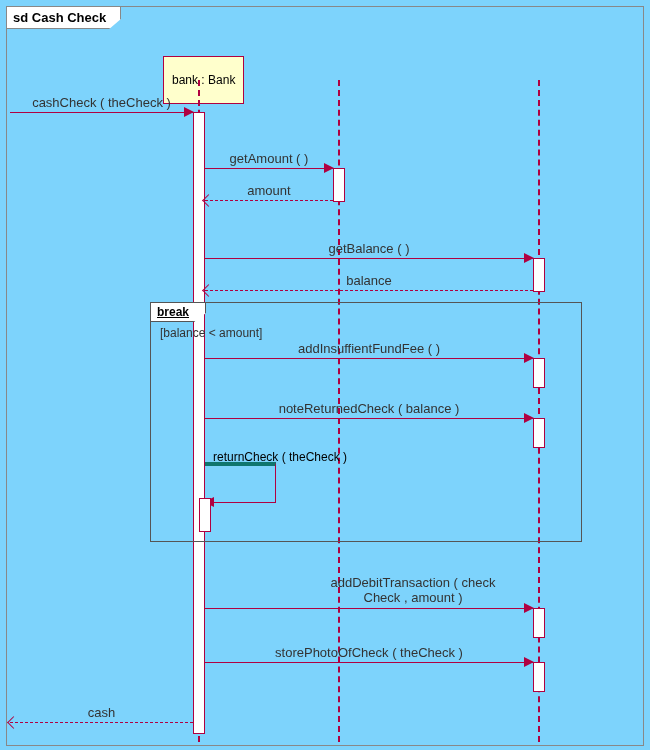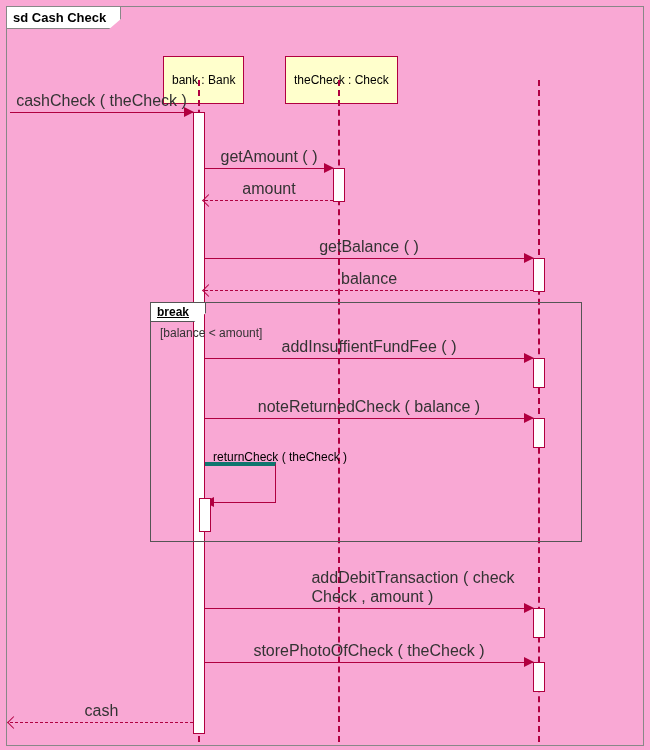--- a/index.html
+++ b/index.html
@@ -6,21 +6,21 @@
     margin: 0;
     font-family: Arial, sans-serif;
     font-size: 12px;
     background: #fff;
     color: #000;
   }
   .canvas {
     position: relative;
     width: 650px;
     height: 750px;
-    background: #f9a8d4;
+    background: #7dd3fc;
   }
   
   .frame {
     position: absolute;
     border: 1px solid #888;
   }
   .frame-tab {
     position: absolute;
     top: -1px;
     left: -1px;
@@ -55,22 +55,23 @@
     position: absolute;
     height: 1px;
     background: #b00040;
   }
   .msg .label {
     position: absolute;
     bottom: 3px;
     left: 50%;
     transform: translateX(-50%);
     white-space: nowrap;
-    font-size: 16px;
+    font-size: 13px;
     color: #333;
+    text-align: center;
   }
   .msg .label.center2 {
     line-height: 1.2;
     margin-left: 44px;
   }
   .arrow-solid-r {
     position: absolute;
     right: -1px;
     top: -5px;
     width: 0; height: 0;
@@ -141,21 +142,20 @@
 </head>
 <body>
 
 <div class="canvas">
 
   <div class="frame" style="left:6px; top:6px; width:636px; height:738px;">
     <div class="frame-tab">sd Cash Check</div>
   </div>
 
   <div class="lifeline-head" style="left:163px; top:56px;">bank : Bank</div>
-  <div class="lifeline-head" style="left:285px; top:56px;">theCheck : Check</div>
 
   <div class="lifeline" style="left:198px; top:80px; height:662px;"></div>
   <div class="lifeline" style="left:338px; top:80px; height:662px;"></div>
   <div class="lifeline" style="left:538px; top:80px; height:662px;"></div>
 
   <div class="activation" style="left:193px; top:112px; height:620px;"></div>
 
   <div class="msg" style="left:10px; top:112px; width:183px;">
     <span class="label" style="left:50%;">cashCheck ( theCheck )</span>
     <div class="arrow-solid-r"></div>

